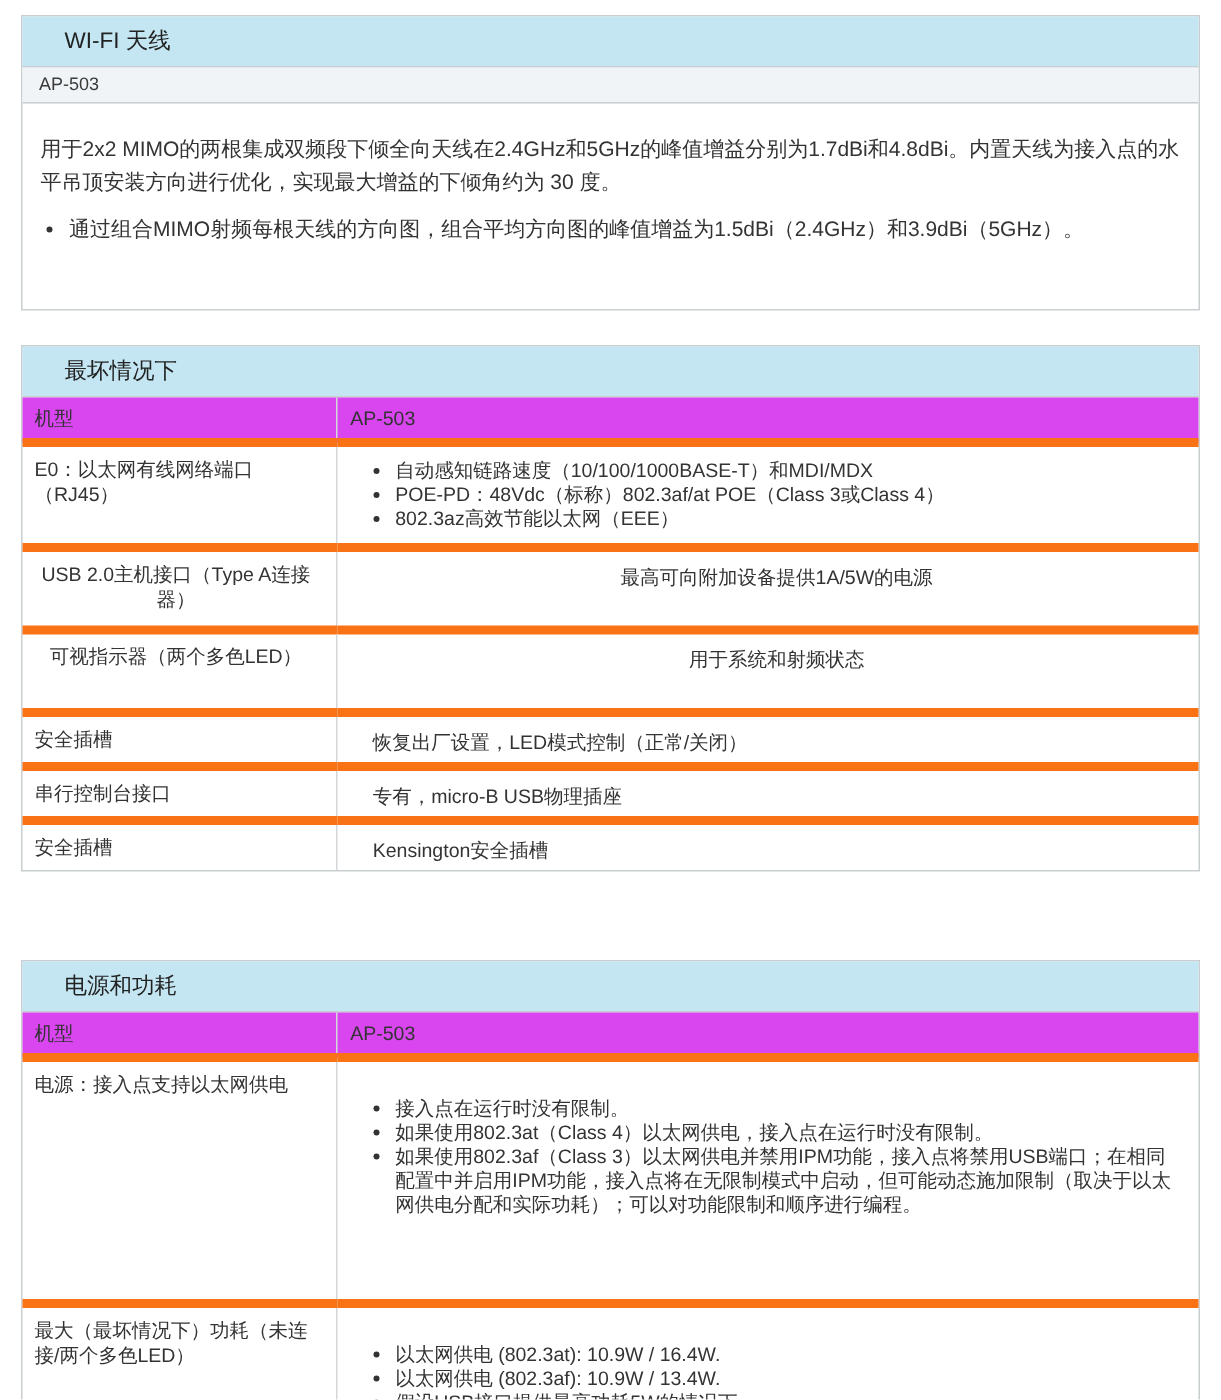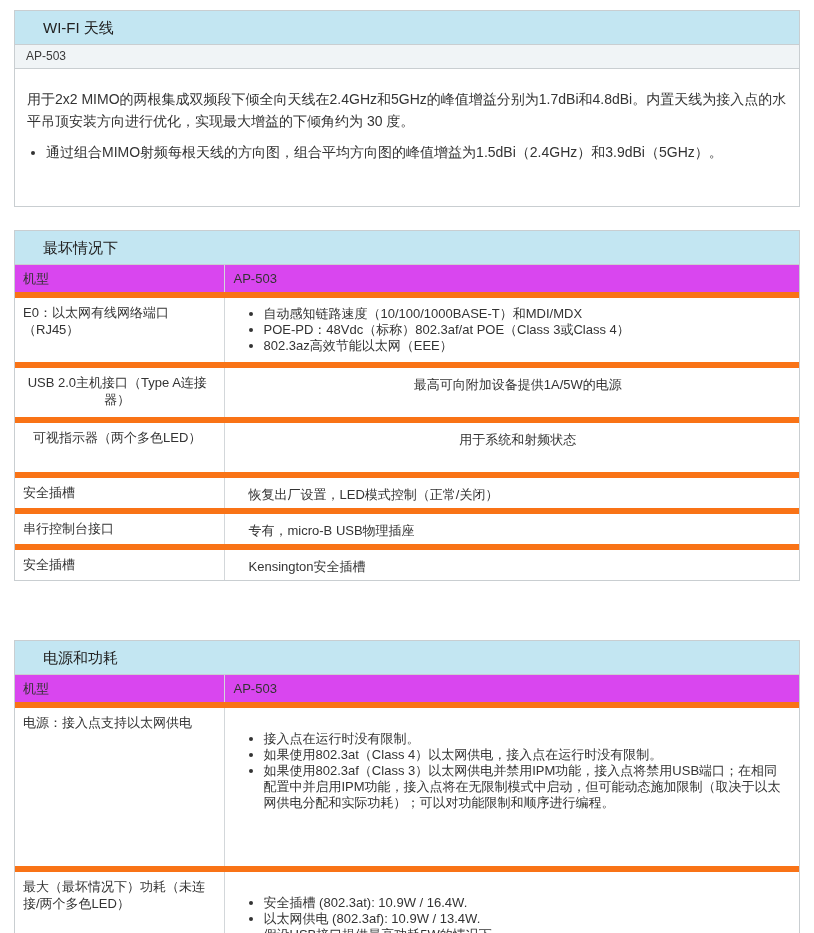--- a/index.html
+++ b/index.html
@@ -164,21 +164,21 @@
           <li>接入点在运行时没有限制。</li>
           <li>如果使用802.3at（Class 4）以太网供电，接入点在运行时没有限制。</li>
           <li>如果使用802.3af（Class 3）以太网供电并禁用IPM功能，接入点将禁用USB端口；在相同配置中并启用IPM功能，接入点将在无限制模式中启动，但可能动态施加限制（取决于以太网供电分配和实际功耗）；可以对功能限制和顺序进行编程。</li>
         </ul>
       </td>
     </tr>
     <tr class="h85">
       <td>最大（最坏情况下）功耗（未连接/两个多色LED）</td>
       <td class="val">
         <ul class="cell-bullets power-bullets">
-          <li>安全插槽 (802.3at): 10.9W / 16.4W.</li>
+          <li>以太网供电 (802.3at): 10.9W / 16.4W.</li>
           <li>以太网供电 (802.3af): 10.9W / 13.4W.</li>
           <li>假设USB接口提供最高功耗5W的情况下</li>
         </ul>
       </td>
     </tr>
     <tr>
       <td>空闲模式中的最大（最坏情况下）功耗</td>
       <td class="val">4.7W（以太网供电）</td>
     </tr>
 

